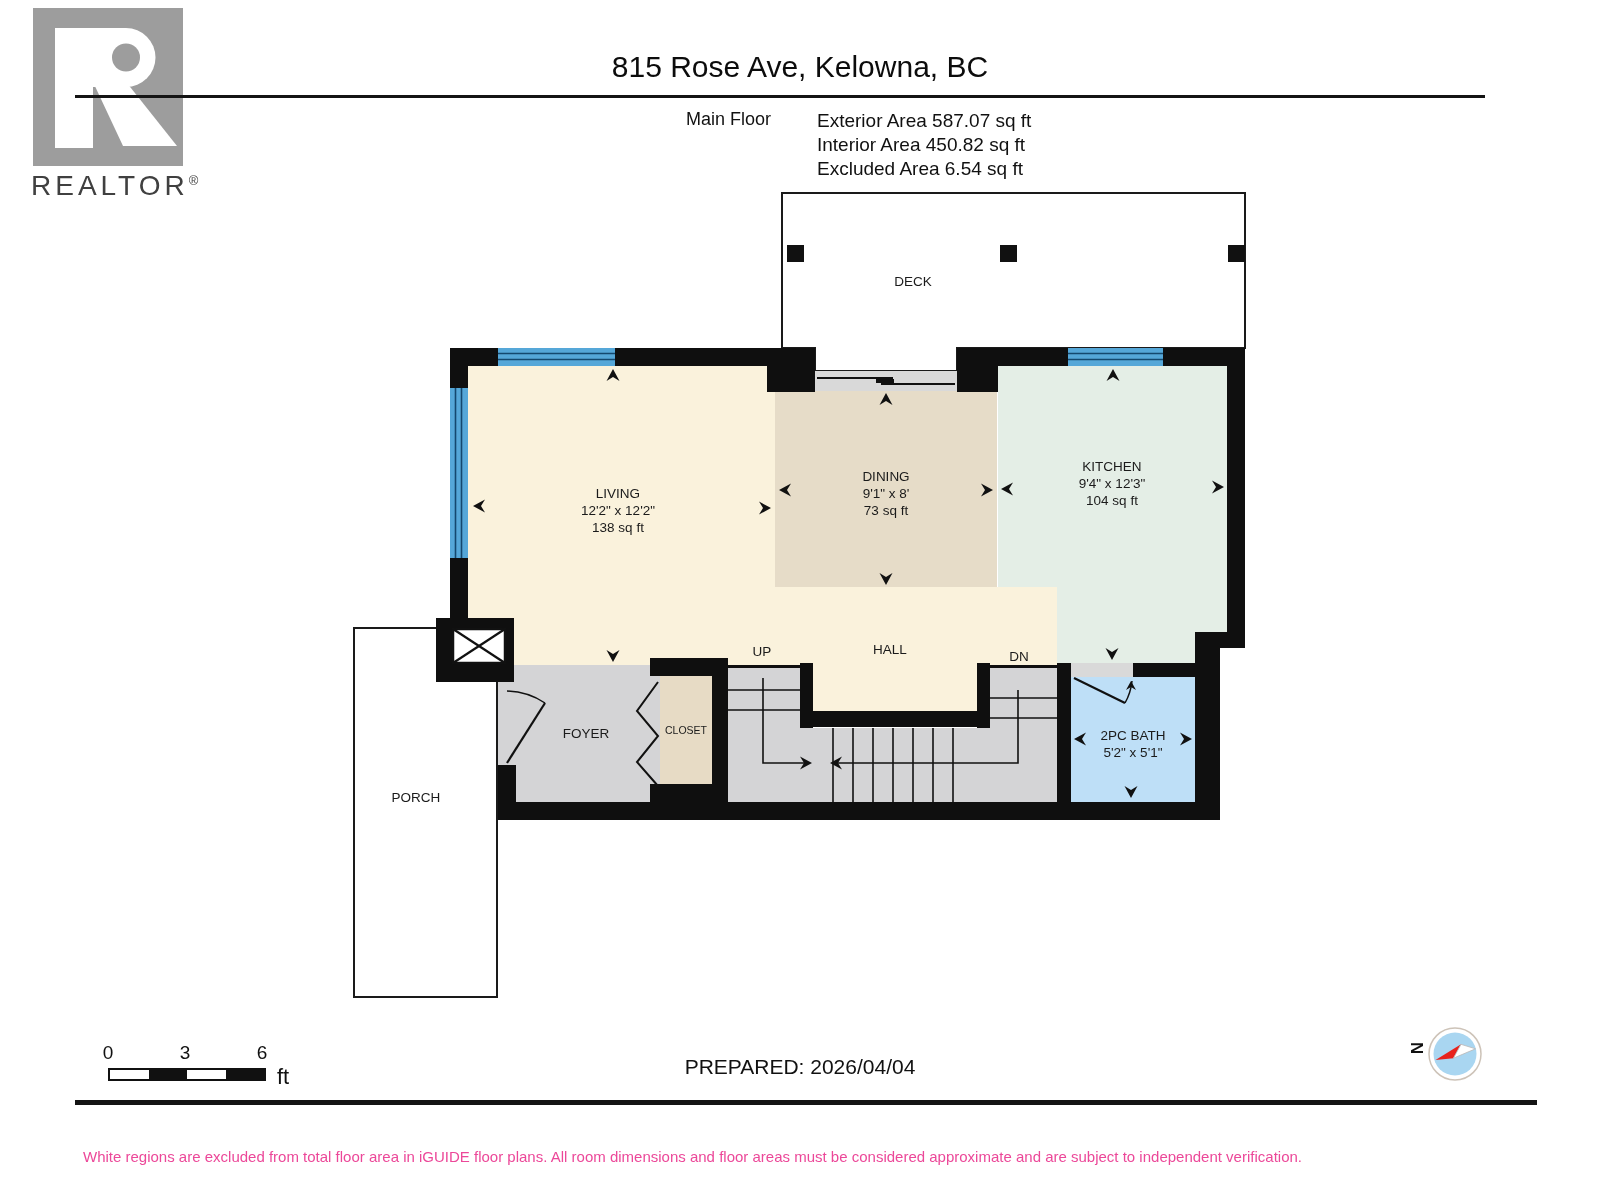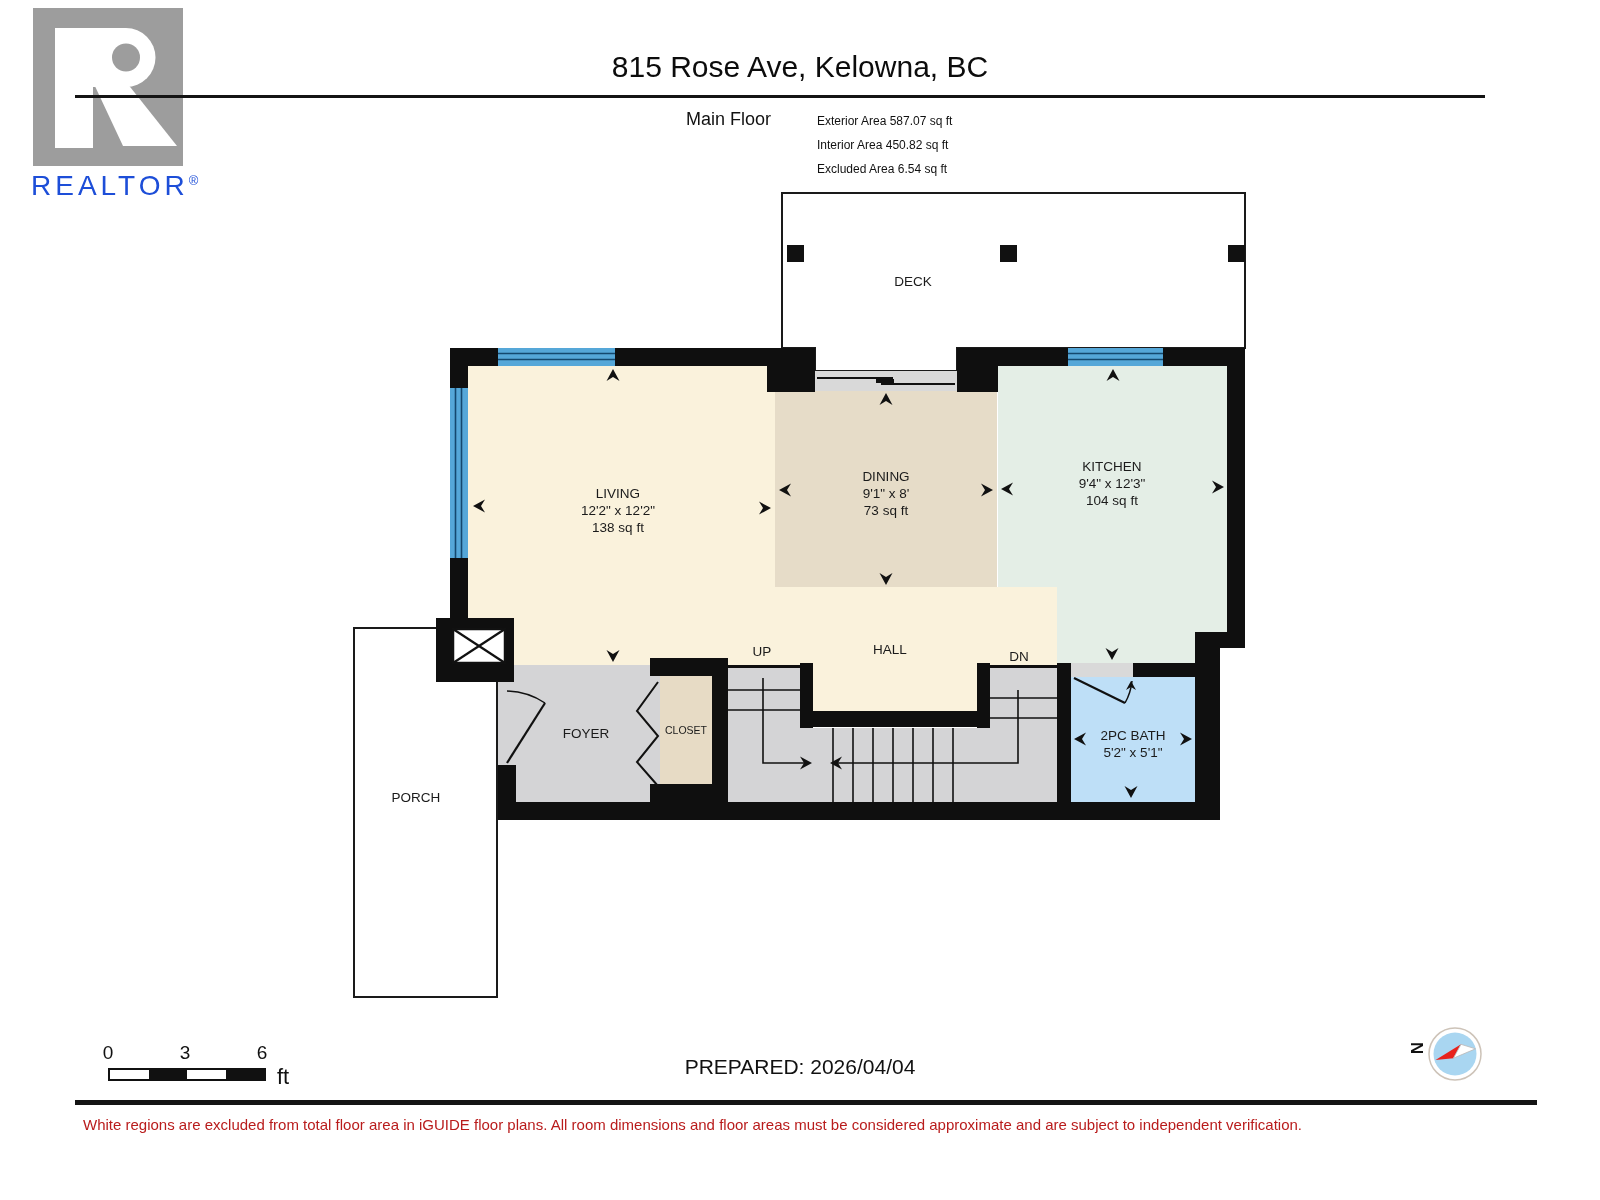--- a/index.html
+++ b/index.html
@@ -2,27 +2,27 @@
 <html><head>
 <meta charset="utf-8">
 <style>
   html,body{margin:0;padding:0;}
   body{width:1600px;height:1200px;position:relative;background:#ffffff;
        font-family:"Liberation Sans",sans-serif;color:#111;overflow:hidden;}
 
   
   #logo{position:absolute;left:33px;top:8px;z-index:1;}
   #logo-box{width:150px;height:158px;background:#9d9d9d;}
-  #logo-word{position:absolute;left:-2px;top:162px;font-size:28px;letter-spacing:4px;color:#1d4ed8;white-space:nowrap;}
+  #logo-word{position:absolute;left:-2px;top:162px;font-size:28px;letter-spacing:4px;color:#404040;white-space:nowrap;}
   #logo-word sup{font-size:13px;letter-spacing:0;}
   #rule{position:absolute;left:75px;top:95px;width:1410px;height:3px;background:#141414;z-index:3;}
   #title{position:absolute;left:0;top:50px;width:100%;text-align:center;
          font-size:30px;font-weight:normal;color:#0c0c0c;}
   #floor-label{position:absolute;left:686px;top:109px;font-size:18px;font-weight:normal;}
-  #areas{position:absolute;left:817px;top:109px;font-size:12px;line-height:24px;}
+  #areas{position:absolute;left:817px;top:109px;font-size:19px;line-height:24px;}
 
   
   #plan{position:absolute;left:0;top:0;}
   .lbl{font-family:"Liberation Sans",sans-serif;font-size:13.5px;fill:#1b1b1b;text-anchor:middle;}
   .lbl-sm{font-size:10.5px;}
   .wl{fill:#0f0f0f;}
   .tread{stroke:#111;stroke-width:1.6;}
   .guide{stroke:#111;stroke-width:1.6;fill:none;}
   .doorln{stroke:#111;stroke-width:2.2;fill:none;}
   .arc{stroke:#111;stroke-width:1.5;fill:none;}
@@ -32,21 +32,21 @@
   
   #scalebar{position:absolute;left:95px;top:1042px;width:230px;height:50px;font-size:19px;}
   .sb-num{position:absolute;top:0;transform:translateX(-50%);}
   #sb-bar{position:absolute;left:13px;top:26px;width:154px;height:9px;border:2px solid #111;display:flex;}
   .sb-seg{flex:1;}
   .sb-w{background:#fff;} .sb-b{background:#111;}
   #sb-unit{position:absolute;left:182px;top:22px;font-size:22px;}
   #prepared{position:absolute;left:0;top:1055px;width:100%;text-align:center;font-size:21px;}
   #compass{position:absolute;left:1395px;top:1014px;}
   #thickline{position:absolute;left:75px;top:1100px;width:1462px;height:5px;background:#141414;}
-  #disclaimer{position:absolute;left:83px;top:1116px;width:1400px;font-size:15px;color:#b91c1c;}
+  #disclaimer{position:absolute;left:83px;top:1148px;width:1400px;font-size:15px;color:#ec4899;}
 </style>
 </head>
 <body>
 
 <div id="logo">
   <div id="logo-box">
     <svg width="150" height="158" viewBox="0 0 150 158">
       <rect x="22" y="20" width="38" height="120" fill="#fff"></rect>
       <path d="M60,20 H93 A29.5,29.5 0 0 1 93,79 H60 Z" fill="#fff"></path>
       <circle cx="93" cy="49.5" r="14" fill="#9d9d9d"></circle>

